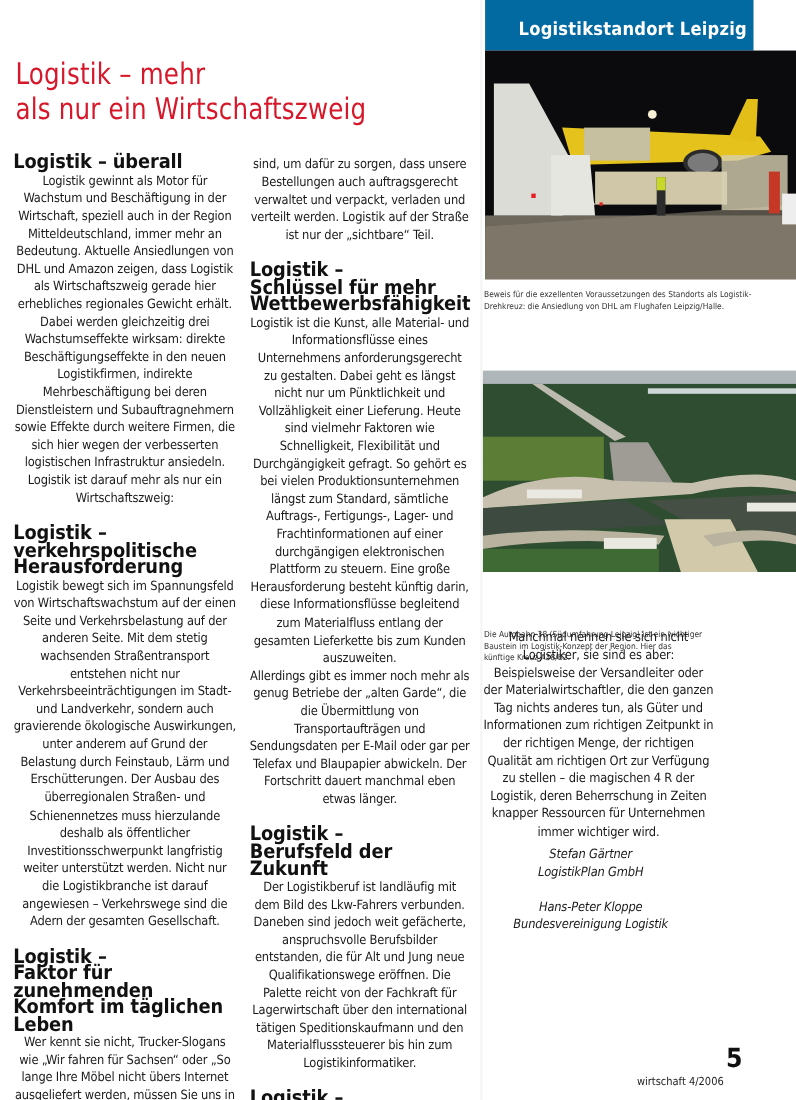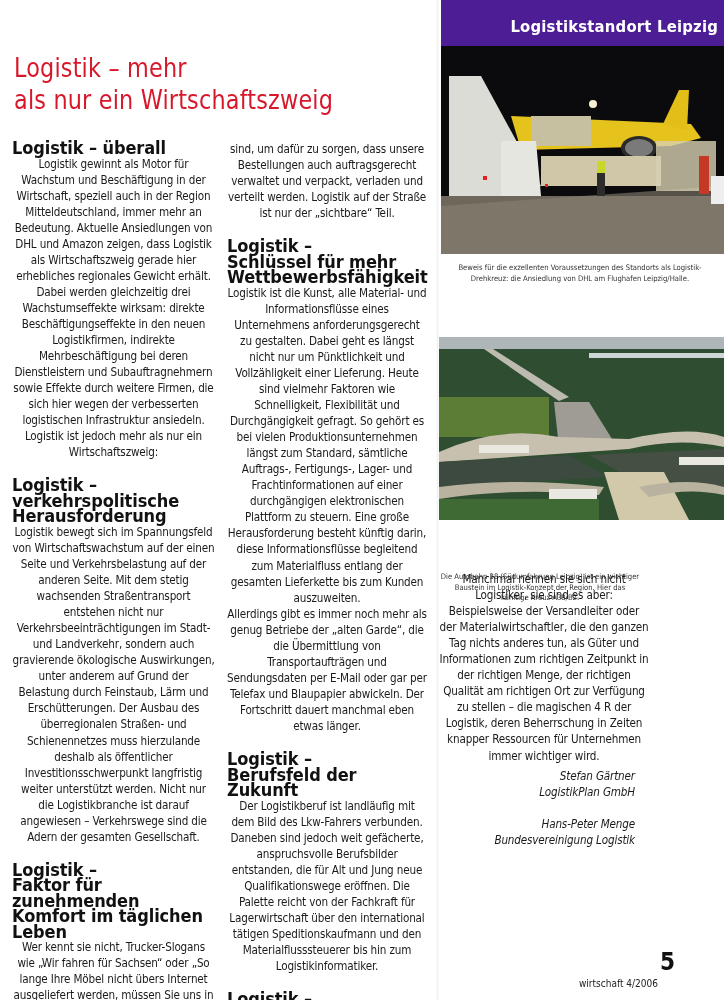--- a/index.html
+++ b/index.html
@@ -6,47 +6,47 @@
   body{width:724px;height:1000px;background:#ffffff;position:relative;overflow:hidden;font-family:"DejaVu Sans Condensed","DejaVu Sans",sans-serif;color:#1a1a1a;}
   .title{position:absolute;left:14px;top:52px;width:420px;color:#d7182a;font-family:"DejaVu Sans",sans-serif;font-weight:normal;font-size:27px;line-height:32px;margin:0;letter-spacing:0.2px;font-stretch:condensed;transform:scaleX(0.92);transform-origin:left top;}
   .col{position:absolute;font-size:11.6px;line-height:16.05px;letter-spacing:-0.15px;}
   .col1{left:12px;top:140px;width:203px;}
   .col2{left:227px;top:141px;width:200px;}
   .col3{left:439px;top:571px;width:210px;}
   .col p{margin:0;}
   .col h2{margin:0;font-size:18px;line-height:15.5px;font-weight:bold;letter-spacing:-0.1px;color:#111;}
   .sec{margin-bottom:17px;}
   .col p.body{ text-align:center; }
-  .band{position:absolute;left:441px;top:0;width:283px;height:46px;background:#4c1d95;}
+  .band{position:absolute;left:441px;top:0;width:244px;height:46px;background:#0369a1;}
   .band span{position:absolute;right:6px;top:17px;color:#fff;font-size:16.5px;font-weight:bold;letter-spacing:0.2px;}
   .photo1{position:absolute;left:441px;top:46px;width:283px;height:208px;background:linear-gradient(180deg,#0a0a0c 0%,#121214 55%,#3a3a38 70%,#7a7468 100%);overflow:hidden;}
-  .cap{position:absolute;font-size:7.6px;line-height:10.6px;color:#333;text-align:center;}
+  .cap{position:absolute;font-size:7.6px;line-height:10.6px;color:#333;}
   .cap1{left:440px;top:263px;width:280px;}
   .cap2{left:440px;top:525px;width:200px;margin-top:47px;}
   .photo2{position:absolute;left:439px;top:337px;width:285px;height:183px;background:linear-gradient(180deg,#a9b0b6 0%,#8c969a 4%,#2e4a33 12%,#294a2d 45%,#4d6d3a 60%,#c9c3b0 70%,#3f4a3f 80%,#c8c1a9 90%,#3c5b32 100%);overflow:hidden;}
-  .sig{font-style:italic;text-align:right;font-size:11.6px;line-height:16px;}
+  .sig{font-style:italic;text-align:center;font-size:11.6px;line-height:16px;}
   .pagenum{position:absolute;left:660px;top:948px;font-size:24px;font-weight:bold;color:#111;}
   .issue{position:absolute;left:579px;top:978px;font-size:10px;color:#222;}
   .edge{position:absolute;left:436px;top:0;width:3px;height:1000px;background:linear-gradient(90deg,#ffffff,#f2f2f2,#ffffff);}
 </style>
 </head>
 <body>
 
 <div class="edge"></div>
 
 <h1 class="title">
   <span>Logistik – mehr</span><br>
   <span>als nur ein Wirtschaftszweig</span>
 </h1>
 
 <div class="col col1">
   <div class="sec">
     <h2><span>Logistik – überall</span></h2>
     <p class="body">Logistik gewinnt als Motor für Wachstum und Beschäftigung in der Wirtschaft, speziell auch in der Region Mitteldeutschland, immer mehr an Bedeutung. Aktuelle Ansiedlungen von DHL und Amazon zeigen, dass Logistik als Wirtschaftszweig gerade hier erhebliches regionales Gewicht erhält. Dabei werden gleichzeitig drei Wachstumseffekte wirksam: direkte Beschäftigungseffekte in den neuen Logistikfirmen, indirekte Mehrbeschäftigung bei deren Dienstleistern und Subauftragnehmern sowie Effekte durch weitere Firmen, die sich hier wegen der verbesserten logistischen Infrastruktur ansiedeln.</p>
-    <p class="body">Logistik ist jedoch mehr als nur ein Wirtschaftszweig:</p>
+    <p class="body">Logistik ist darauf mehr als nur ein Wirtschaftszweig:</p>
   </div>
   <div class="sec">
     <h2>
       <span>Logistik –</span><br>
       <span>verkehrspolitische</span><br>
       <span>Herausforderung</span>
     </h2>
     <p class="body">Logistik bewegt sich im Spannungsfeld von Wirtschaftswachstum auf der einen Seite und Verkehrsbelastung auf der anderen Seite. Mit dem stetig wachsenden Straßentransport entstehen nicht nur Verkehrsbeeinträchtigungen im Stadt- und Landverkehr, sondern auch gravierende ökologische Auswirkungen, unter anderem auf Grund der Belastung durch Feinstaub, Lärm und Erschütterungen. Der Ausbau des überregionalen Straßen- und Schienennetzes muss hierzulande deshalb als öffentlicher Investitionsschwerpunkt langfristig weiter unterstützt werden. Nicht nur die Logistikbranche ist darauf angewiesen – Verkehrswege sind die Adern der gesamten Gesellschaft.</p>
   </div>
   <div class="sec">
@@ -145,19 +145,19 @@
 
 <div class="col col3">
   <div class="sec" style="margin-bottom:4px;">
     <p class="body">Manchmal nennen sie sich nicht Logistiker, sie sind es aber: Beispielsweise der Versandleiter oder der Materialwirtschaftler, die den ganzen Tag nichts anderes tun, als Güter und Informationen zum richtigen Zeitpunkt in der richtigen Menge, der richtigen Qualität am richtigen Ort zur Verfügung zu stellen – die magischen 4 R der Logistik, deren Beherrschung in Zeiten knapper Ressourcen für Unternehmen immer wichtiger wird.</p>
   </div>
   <div class="sig" style="width:196px;">
     <div>Stefan Gärtner</div>
     <div>LogistikPlan GmbH</div>
   </div>
   <div class="sig" style="width:196px;margin-top:16px;">
-    <div>Hans-Peter Menge</div>
+    <div>Hans-Peter Kloppe</div>
     <div>Bundesvereinigung Logistik</div>
   </div>
 </div>
 
 <div class="pagenum">5</div>
 <div class="issue">wirtschaft 4/2006</div>
 
 </body></html>

